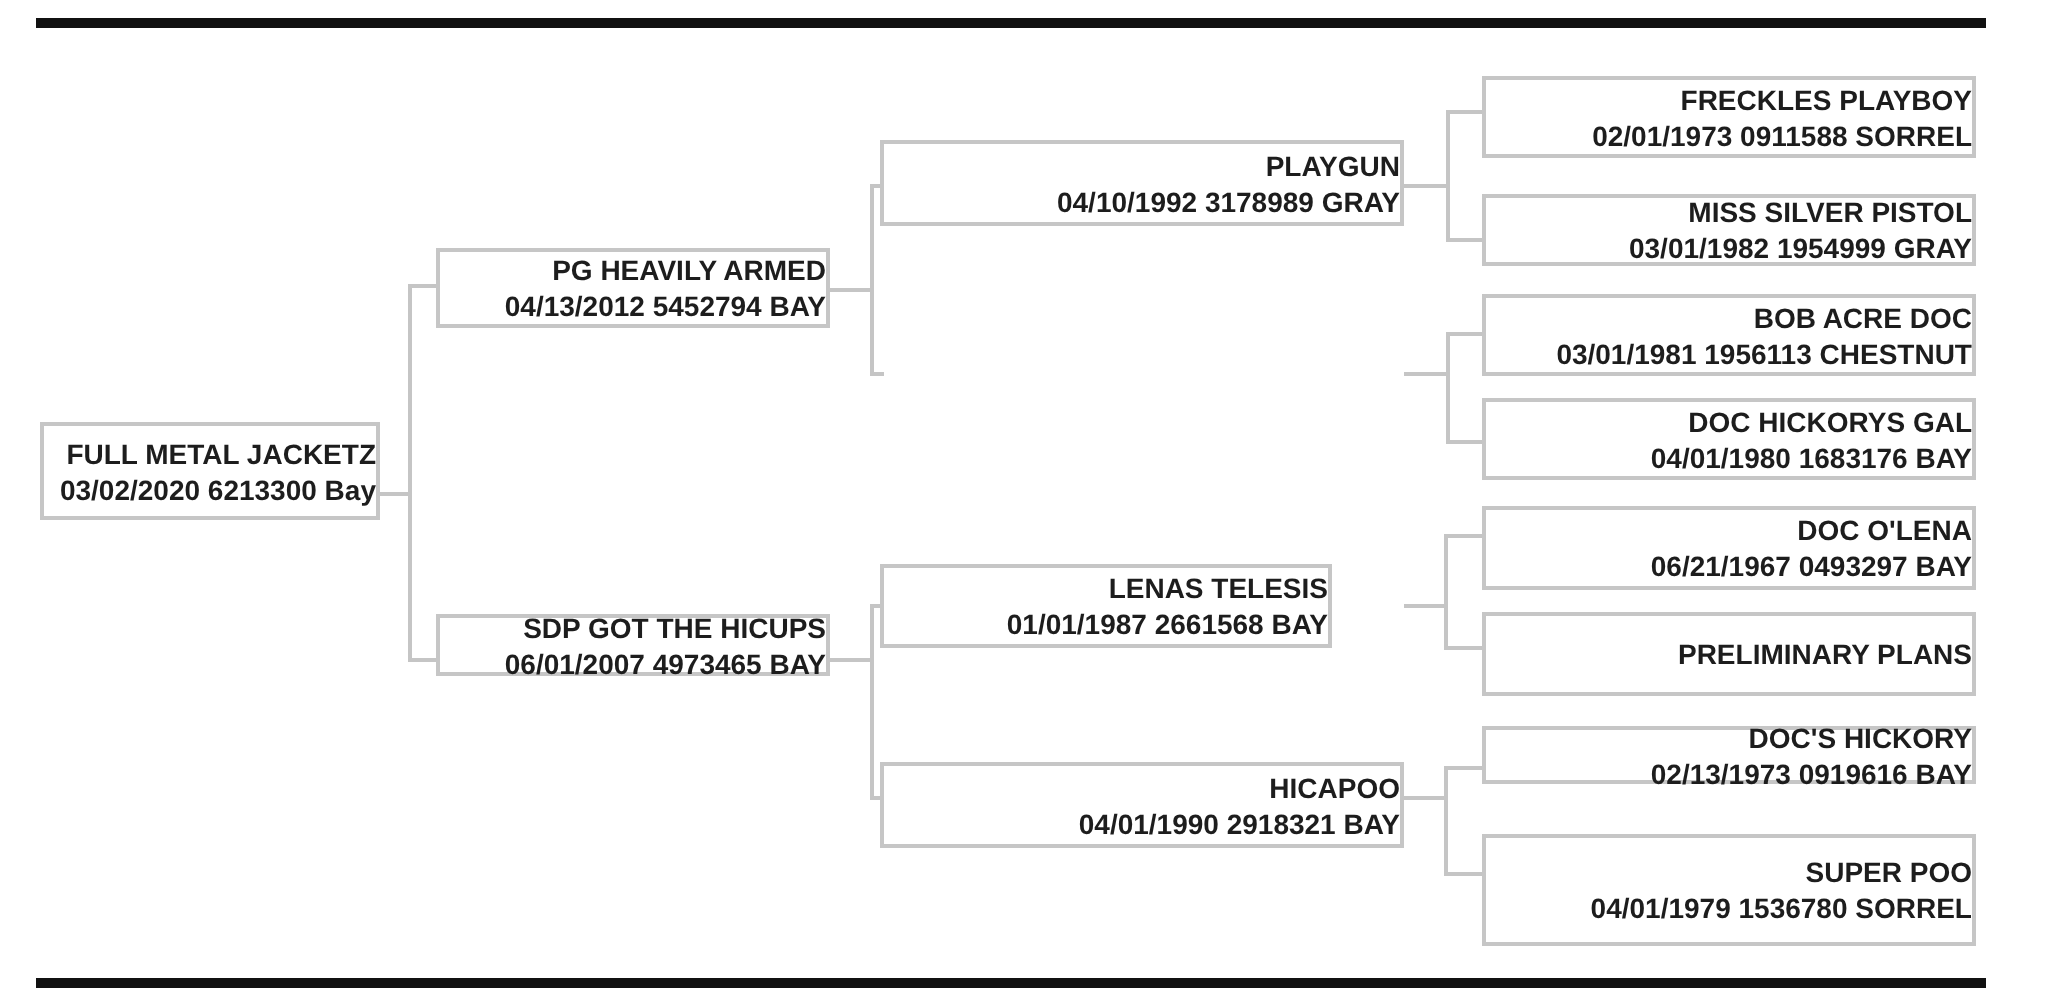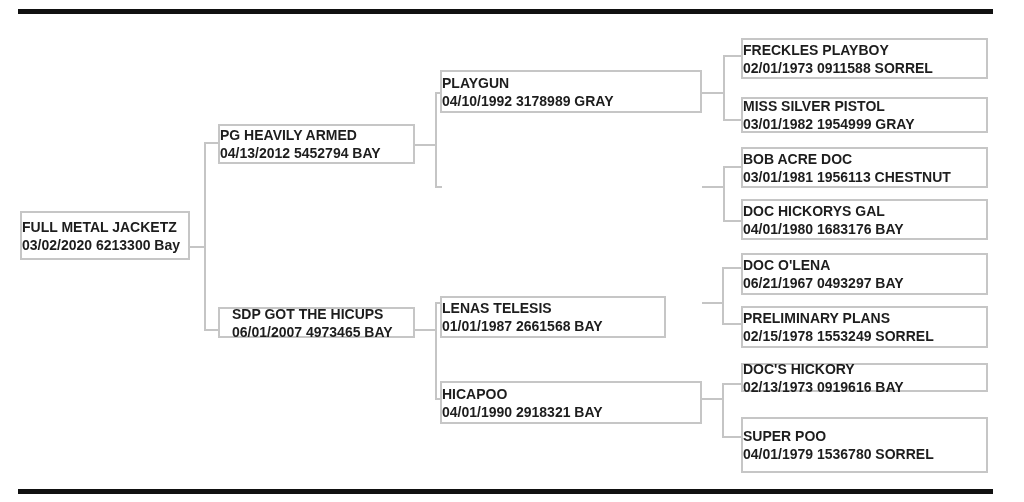--- a/index.html
+++ b/index.html
@@ -27,21 +27,21 @@
 
   .node {
     position: absolute;
     box-sizing: border-box;
     background: #ffffff;
     border: 2px solid #c6c6c6;
     display: flex;
     flex-direction: column;
     justify-content: center;
     align-items: center;
-    text-align: left;
+    text-align: right;
     color: #1d1d1d;
     font-weight: 700;
     font-size: 14px;
     line-height: 18px;
     white-space: nowrap;
   }
   .node .nm, .node .dt { width: 100%; }
 
   .hline, .vline {
     position: absolute;
@@ -104,21 +104,21 @@
   </div>
   <div class="node" style="left:218px;top:307px;width:197px;height:31px;padding-left:12px;">
     <div class="nm">SDP GOT THE HICUPS</div>
     <div class="dt">06/01/2007 4973465 BAY</div>
   </div>
 
   <div class="node" style="left:440px;top:70px;width:262px;height:43px;">
     <div class="nm">PLAYGUN</div>
     <div class="dt">04/10/1992 3178989 GRAY</div>
   </div>
-  <div class="node" style="left:440px;top:282px;width:226px;height:42px;margin-top:14px;">
+  <div class="node" style="left:440px;top:282px;width:226px;height:42px;">
     <div class="nm">LENAS TELESIS</div>
     <div class="dt">01/01/1987 2661568 BAY</div>
   </div>
   <div class="node" style="left:440px;top:381px;width:262px;height:43px;">
     <div class="nm">HICAPOO</div>
     <div class="dt">04/01/1990 2918321 BAY</div>
   </div>
 
   <div class="node" style="left:741px;top:38px;width:247px;height:41px;">
     <div class="nm">FRECKLES PLAYBOY</div>
@@ -135,21 +135,20 @@
   <div class="node" style="left:741px;top:199px;width:247px;height:41px;">
     <div class="nm">DOC HICKORYS GAL</div>
     <div class="dt">04/01/1980 1683176 BAY</div>
   </div>
   <div class="node" style="left:741px;top:253px;width:247px;height:42px;">
     <div class="nm">DOC O'LENA</div>
     <div class="dt">06/21/1967 0493297 BAY</div>
   </div>
   <div class="node" style="left:741px;top:306px;width:247px;height:42px;">
     <div class="nm">PRELIMINARY PLANS</div>
-    <div class="dt">02/15/1978 1553249 SORREL</div>
   </div>
   <div class="node" style="left:741px;top:363px;width:247px;height:29px;">
     <div class="nm">DOC'S HICKORY</div>
     <div class="dt">02/13/1973 0919616 BAY</div>
   </div>
   <div class="node" style="left:741px;top:417px;width:247px;height:56px;">
     <div class="nm">SUPER POO</div>
     <div class="dt">04/01/1979 1536780 SORREL</div>
   </div>
 

